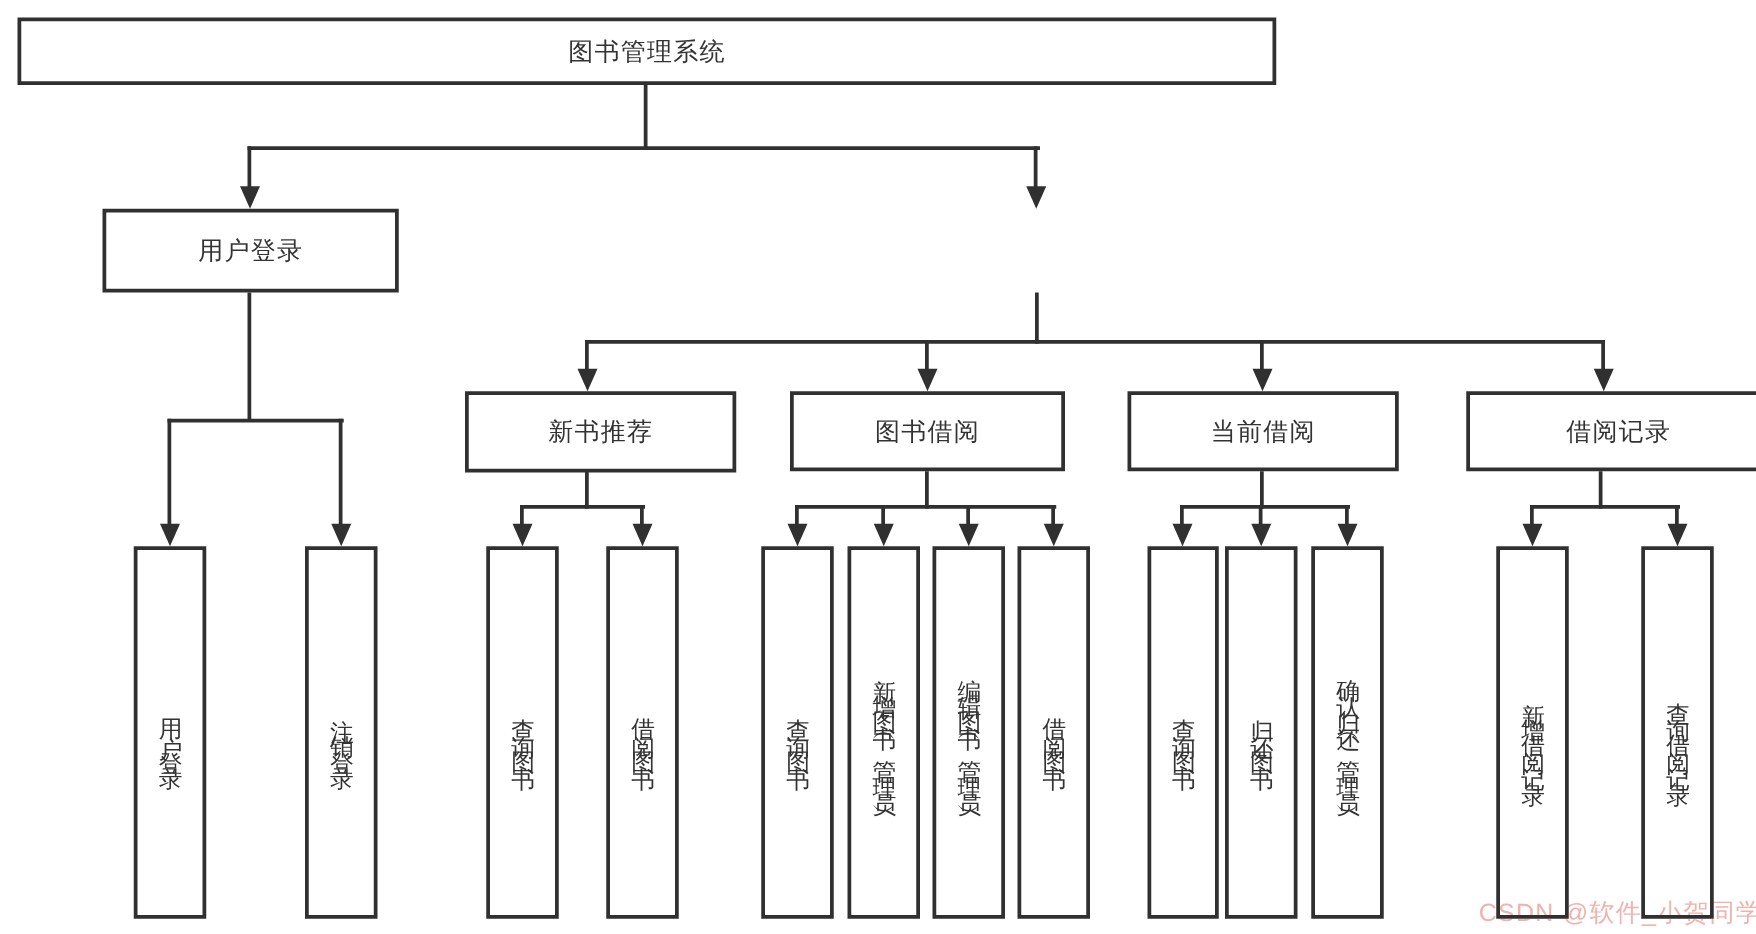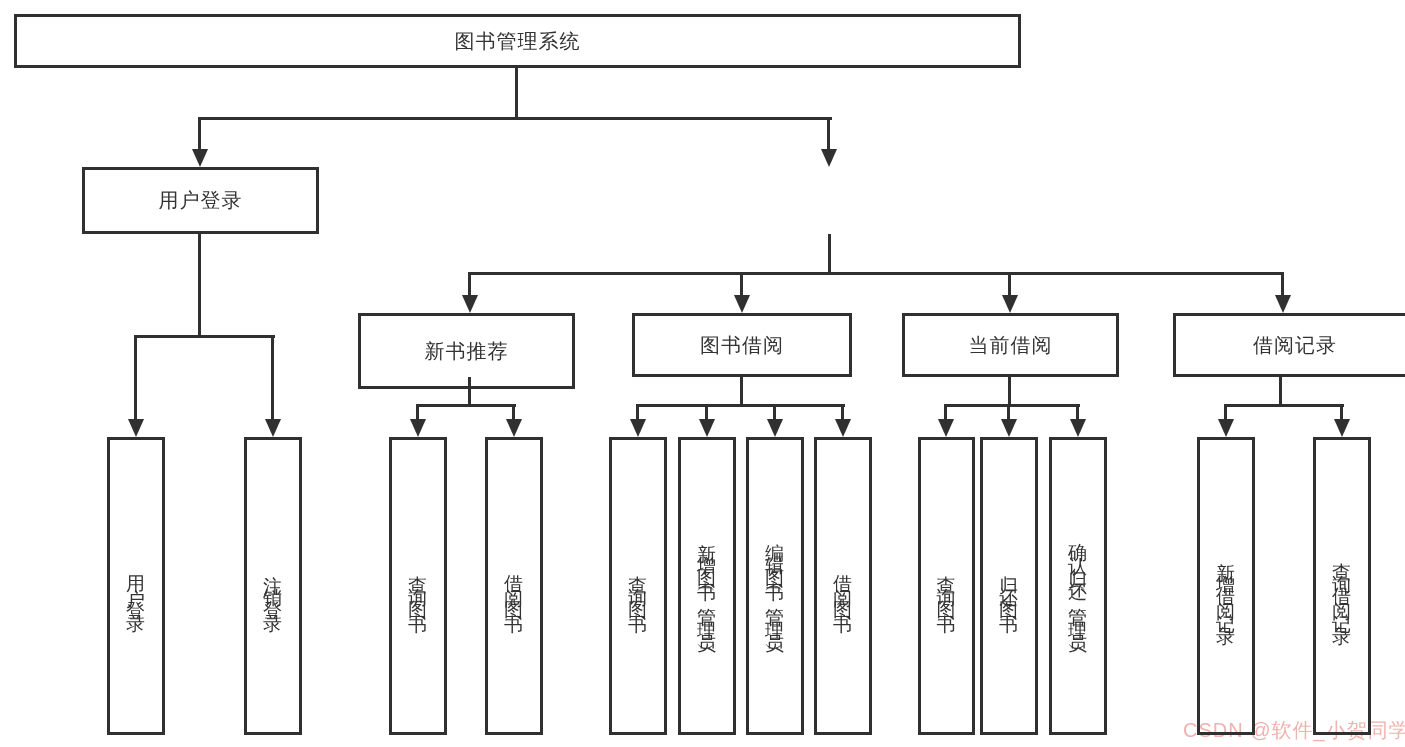--- a/index.html
+++ b/index.html
@@ -36,21 +36,21 @@
 <div class="canvas" style="--line: #303030; --text: #333333; background: rgb(255, 255, 255);">
 
   <div class="box" style="left:14px;top:14px;width:1007px;height:54px">
     <span>图书管理系统</span>
   </div>
 
   <div class="box" style="left:82px;top:167px;width:237px;height:67px">
     <span>用户登录</span>
   </div>
 
-  <div class="box" style="left:358px;top:313px;width:217px;height:76px">
+  <div class="box" style="left:372px;top:313px;width:217px;height:65px">
     <span>新书推荐</span>
   </div>
   <div class="box" style="left:632px;top:313px;width:220px;height:64px">
     <span>图书借阅</span>
   </div>
   <div class="box" style="left:902px;top:313px;width:217px;height:64px">
     <span>当前借阅</span>
   </div>
   <div class="box" style="left:1173px;top:313px;width:244px;height:64px">
     <span>借阅记录</span>

